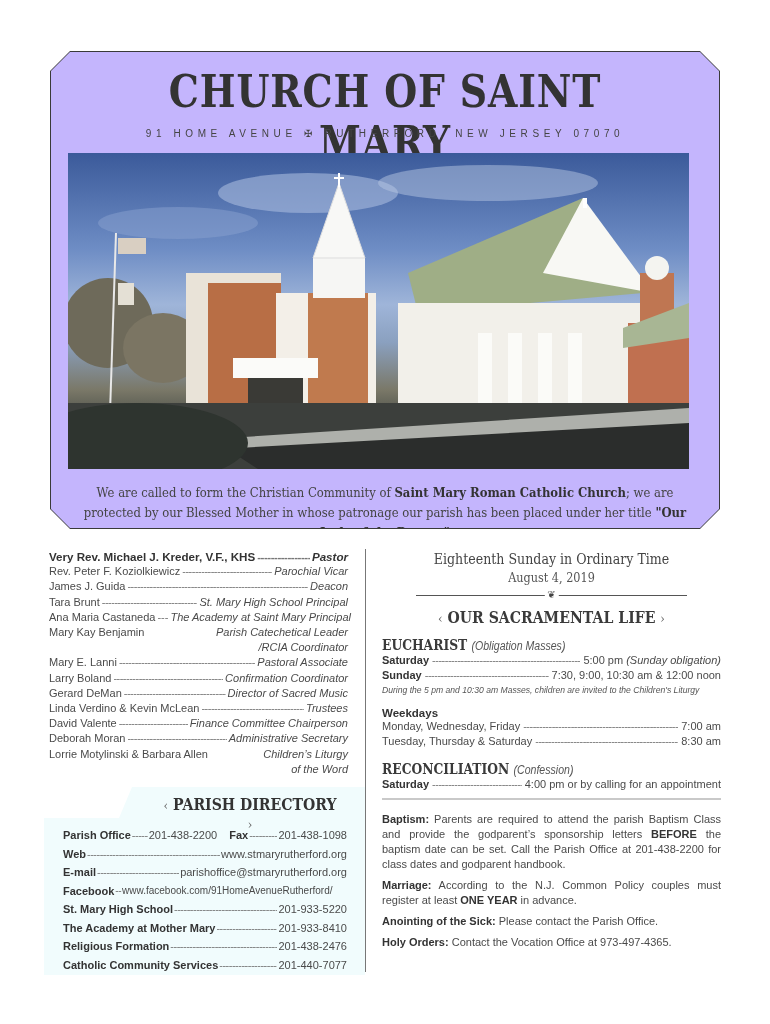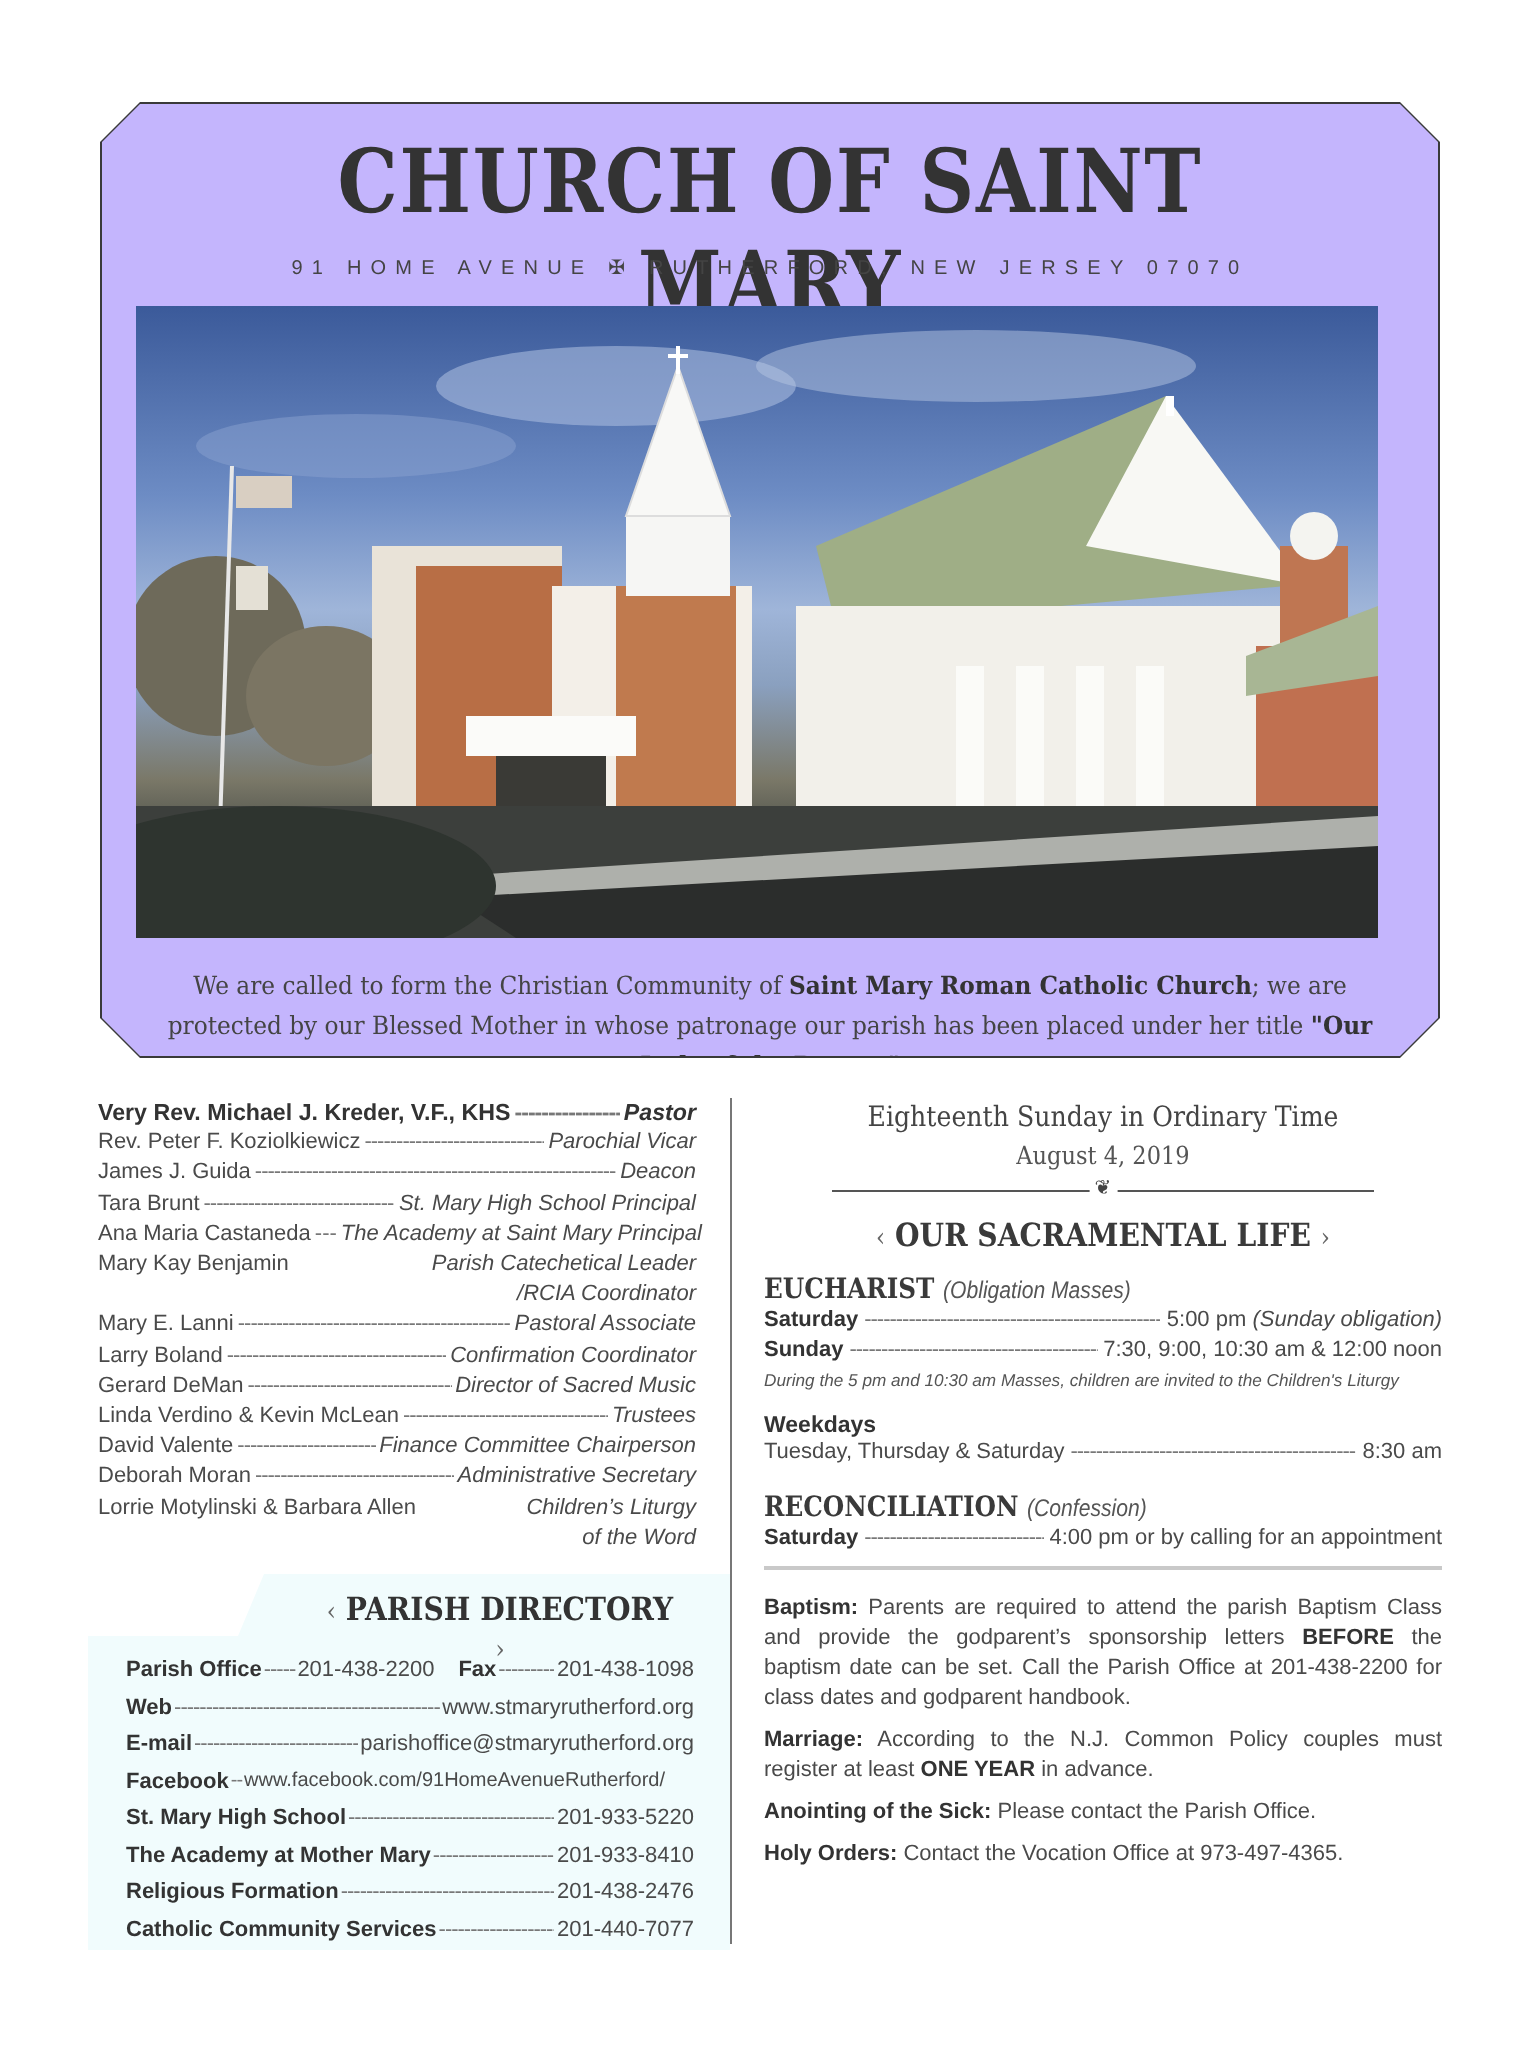--- a/index.html
+++ b/index.html
@@ -308,20 +308,25 @@
   </div>
   <div class="line">
     <b>Sunday</b>
       <span class="dashes"></span>
       <span>7:30, 9:00, 10:30 am &amp; 12:00 noon</span>
   </div>
   <div class="note">During the 5 pm and 10:30 am Masses, children are invited to the Children's Liturgy</div>
 
   <div class="sub-head">Weekdays</div>
   <div class="line">
+      <span>Monday, Wednesday, Friday</span>
+      <span class="dashes"></span>
+      <span>7:00 am</span>
+    </div>
+  <div class="line">
       <span>Tuesday, Thursday &amp; Saturday</span>
       <span class="dashes"></span>
       <span>8:30 am</span>
     </div>
 
   <div class="sec-head" style="margin-top:12px;">
     <span>RECONCILIATION</span>
     <i>(Confession)</i>
   </div>
   <div class="line">

